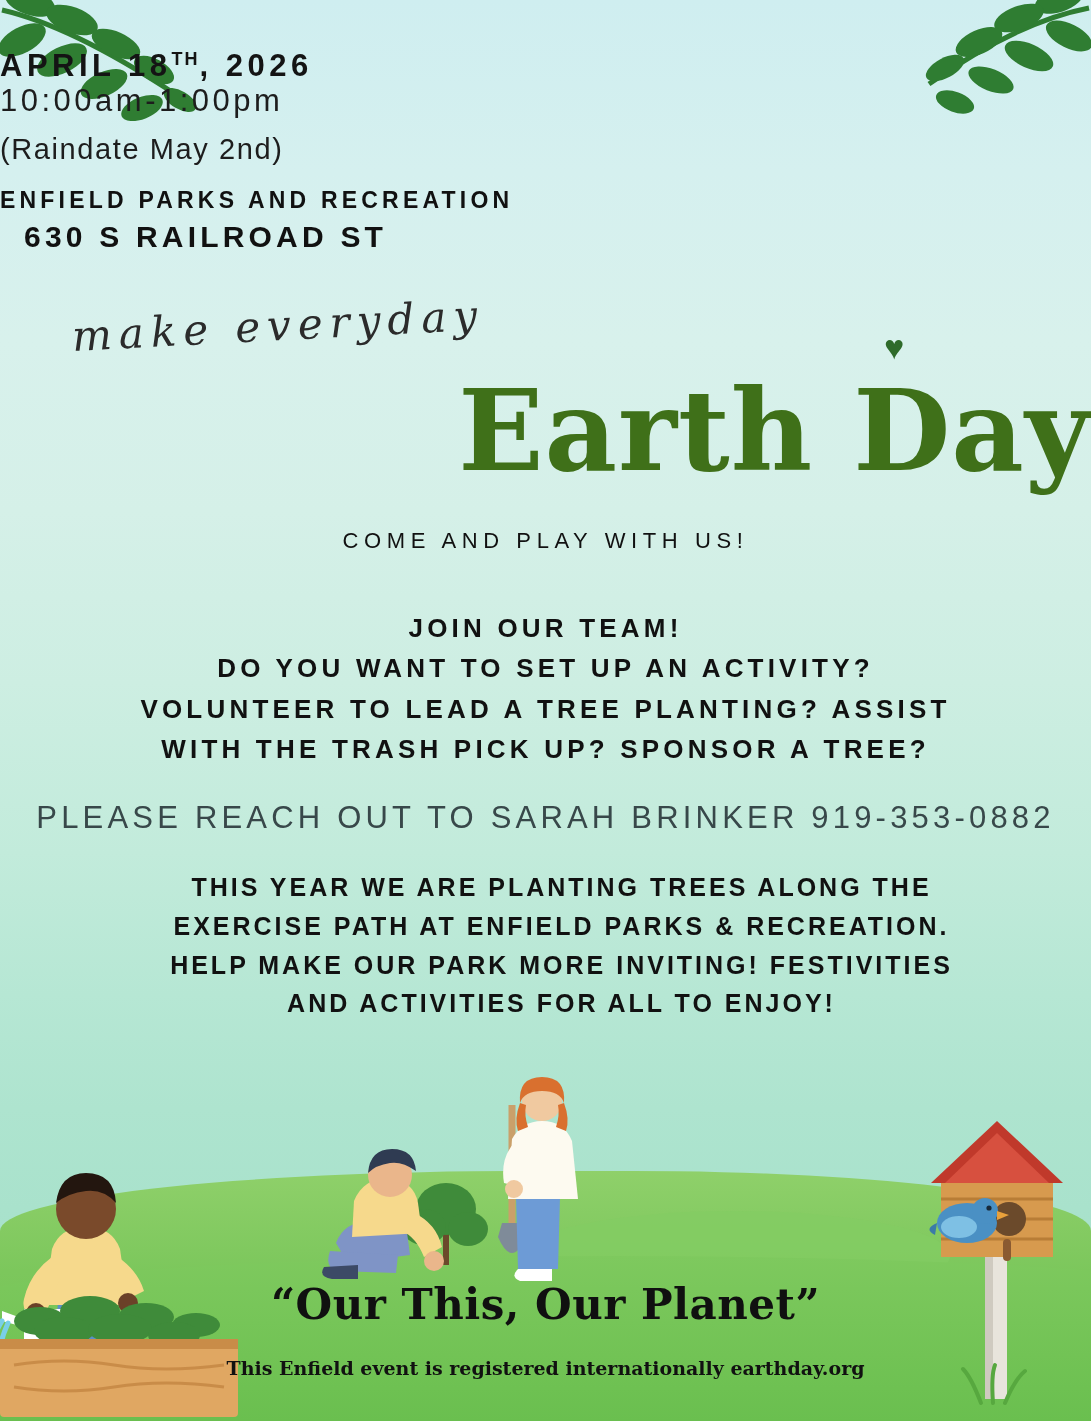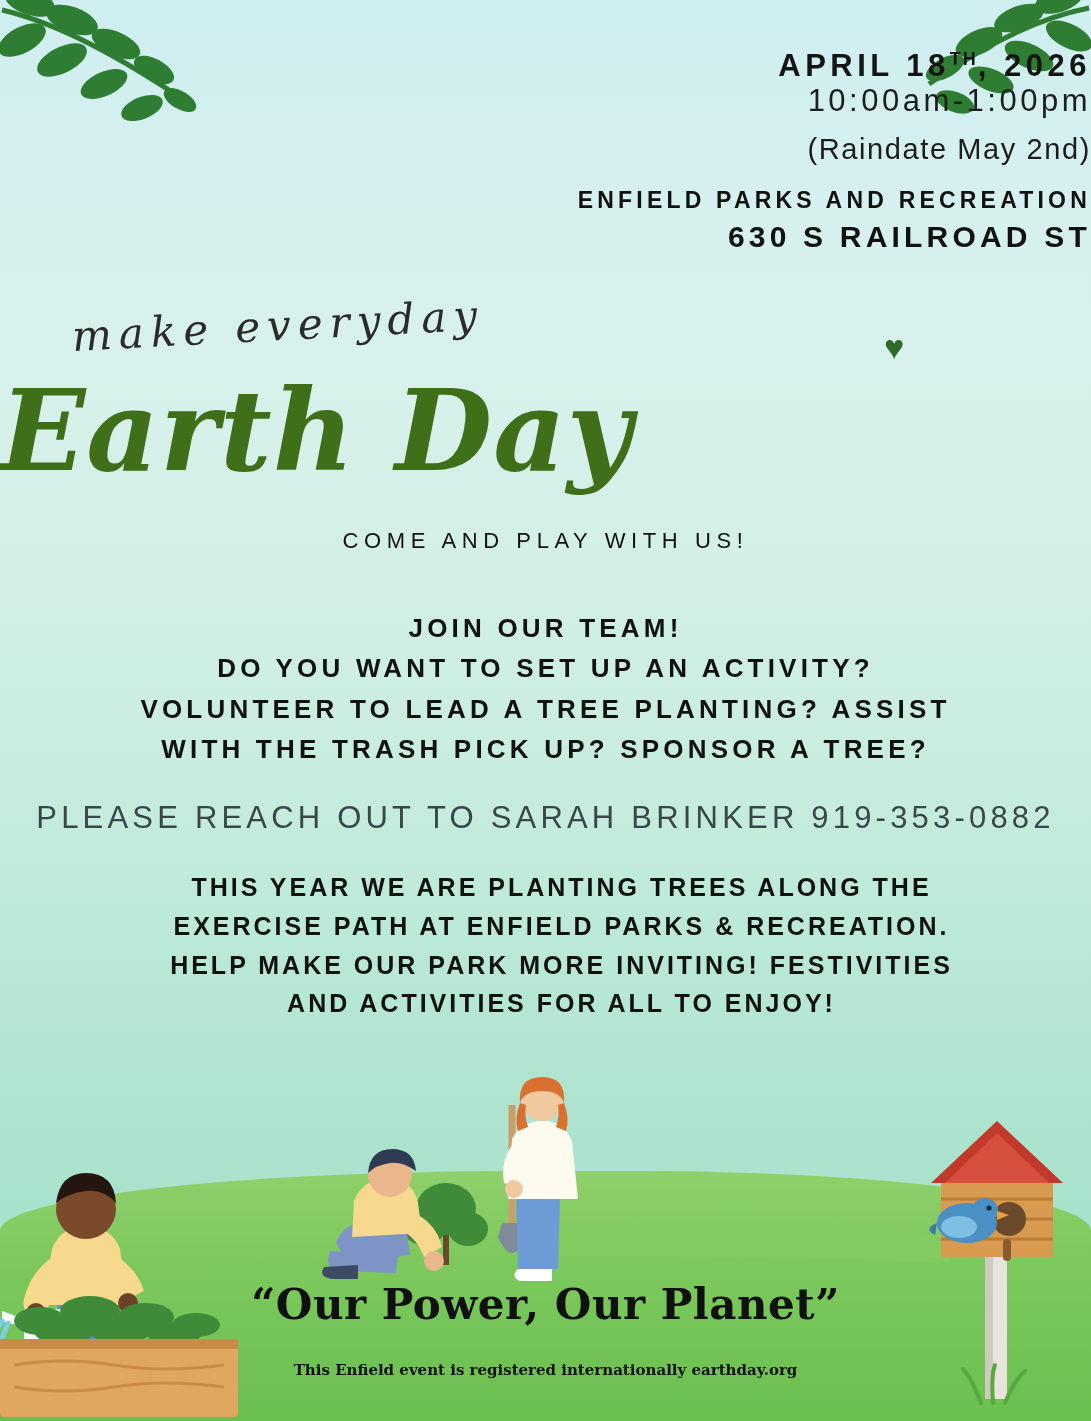--- a/index.html
+++ b/index.html
@@ -38,21 +38,21 @@
   }
   .sprig-left { left: -6px; top: -4px; }
   .sprig-right { right: -6px; top: -10px; }
 
   
   .header {
     position: absolute;
     top: 50px;
     left: 0;
     width: 100%;
-    text-align: right;
+    text-align: left;
   }
   .date-line {
     font-size: 31px;
     font-weight: bold;
     letter-spacing: 4.5px;
     color: #141414;
     line-height: 1.05;
   }
   .date-line sup {
     font-size: 18px;
@@ -113,28 +113,27 @@
     font-size: 34px;
     line-height: 1;
   }
 
   
   .wordmark {
     position: absolute;
     top: 372px;
     left: 0;
     width: 100%;
-    text-align: left;
+    text-align: right;
     font-family: "DejaVu Serif", serif;
     font-weight: bold;
     font-size: 112px;
     color: #3f7019;
     letter-spacing: 1px;
     line-height: 1.05;
-    font-style: italic;
   }
 
   
   .tagline {
     position: absolute;
     top: 528px;
     left: 0;
     width: 100%;
     text-align: center;
     font-size: 22px;
@@ -228,21 +227,21 @@
     letter-spacing: .5px;
   }
   .registered {
     position: absolute;
     left: 0;
     bottom: 42px;
     width: 100%;
     text-align: center;
     font-family: "DejaVu Serif", serif;
     font-weight: bold;
-    font-size: 15px;
+    font-size: 19px;
     color: #111;
   }
 
   .scene-art { position: absolute; }
   #watering-person { left: 0px; bottom: 34px; }
   #planter-box { left: 0px; bottom: 0px; }
   #kneeling-person { left: 318px; bottom: 120px; }
   #shovel-person { left: 468px; bottom: 130px; }
   #birdhouse { right: 18px; bottom: 8px; }
 </style>
@@ -437,17 +436,17 @@
         <path d="M14 104 q-14 6 -2 12z" fill="#3b7aa8"></path>
 
         <g stroke="#57a83f" stroke-width="4" fill="none" stroke-linecap="round">
           <path d="M58 284 q-10 -26 -18 -34"></path>
           <path d="M70 284 q-2 -28 2 -38"></path>
           <path d="M82 284 q10 -24 20 -32"></path>
         </g>
       </svg>
     </div>
 
-    <div class="quote">“Our Power, Our Planet”</div>
+    <div class="quote">“Our This, Our Planet”</div>
     <div class="registered">This Enfield event is registered internationally earthday.org</div>
   </div>
 
 </div>
 
 </body></html>

